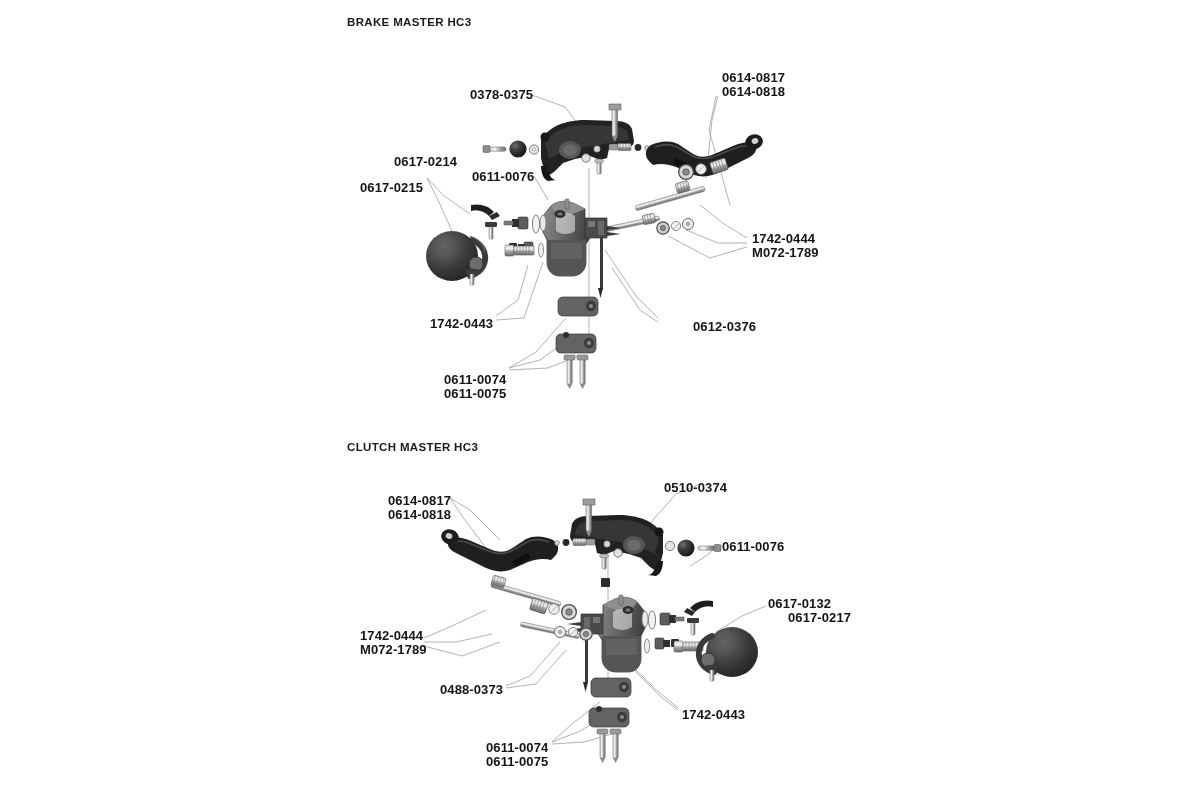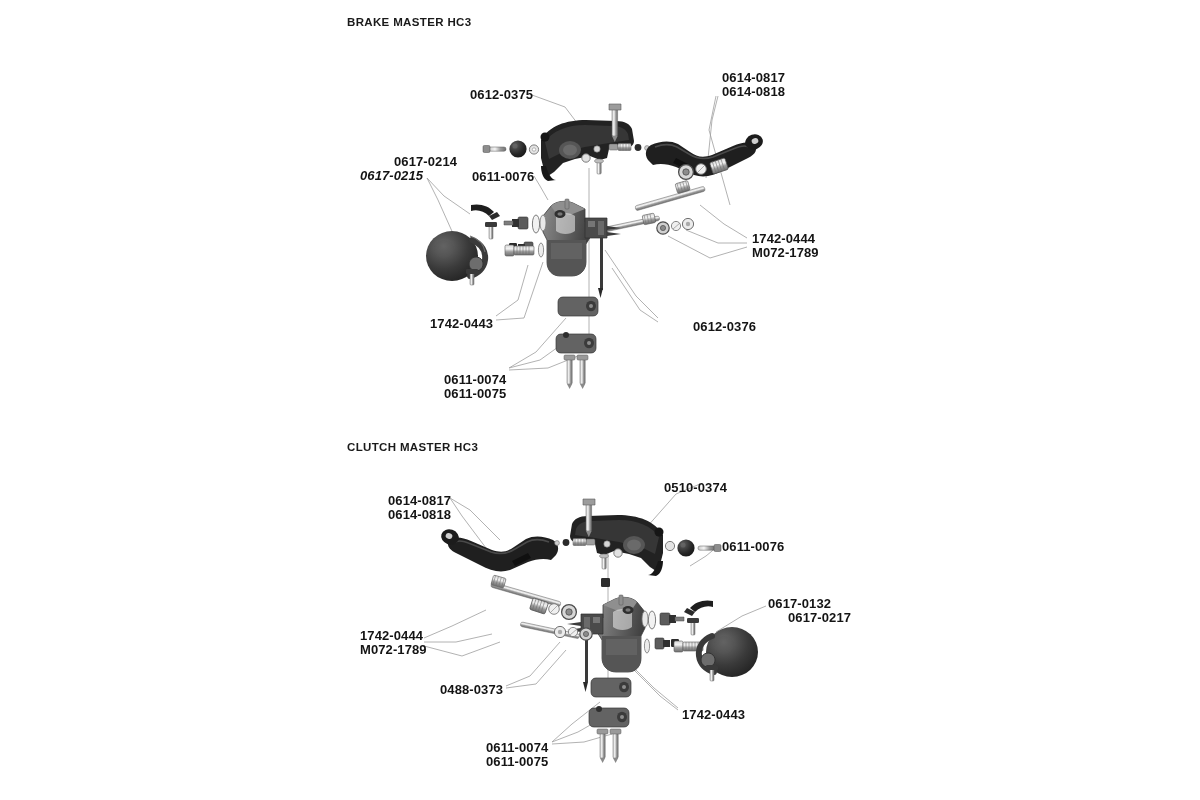--- a/index.html
+++ b/index.html
@@ -276,25 +276,25 @@
     <g>
       <rect x="567" y="358" width="5.2" height="26" rx="1" fill="url(#metalV)" stroke="#6a6a6a" stroke-width="0.5"></rect>
       <rect x="564" y="355" width="11" height="5" rx="1.2" fill="#9a9a9a" stroke="#5a5a5a" stroke-width="0.5"></rect>
       <path d="M567 384 l2.6 5 l2.6 -5 z" fill="#8a8a8a"></path>
       <rect x="580" y="358" width="5.2" height="26" rx="1" fill="url(#metalV)" stroke="#6a6a6a" stroke-width="0.5"></rect>
       <rect x="577" y="355" width="11" height="5" rx="1.2" fill="#9a9a9a" stroke="#5a5a5a" stroke-width="0.5"></rect>
       <path d="M580 384 l2.6 5 l2.6 -5 z" fill="#8a8a8a"></path>
     </g>
   </svg>
 
-  <div class="callout" style="left:470px;top:88px;">0612-0375</div>
+  <div class="callout" style="left:470px;top:88px;">0378-0375</div>
   <div class="callout" style="left:722px;top:71px;">0614-0817</div>
   <div class="callout" style="left:722px;top:85px;">0614-0818</div>
   <div class="callout" style="left:360px;top:155px;padding-left:34px;">0617-0214</div>
-  <div class="callout" style="left:360px;top:169px;font-style:italic;">0617-0215</div>
+  <div class="callout" style="left:360px;top:181px;">0617-0215</div>
   <div class="callout" style="left:472px;top:170px;">0611-0076</div>
   <div class="callout" style="left:752px;top:232px;">1742-0444</div>
   <div class="callout" style="left:752px;top:246px;">M072-1789</div>
   <div class="callout" style="left:430px;top:317px;">1742-0443</div>
   <div class="callout" style="left:661px;top:320px;margin-left:32px;">0612-0376</div>
   <div class="callout" style="left:444px;top:373px;">0611-0074</div>
   <div class="callout" style="left:444px;top:387px;">0611-0075</div>
 
   <div class="section-title" style="left:347px;top:441px;">CLUTCH MASTER HC3</div>
 

